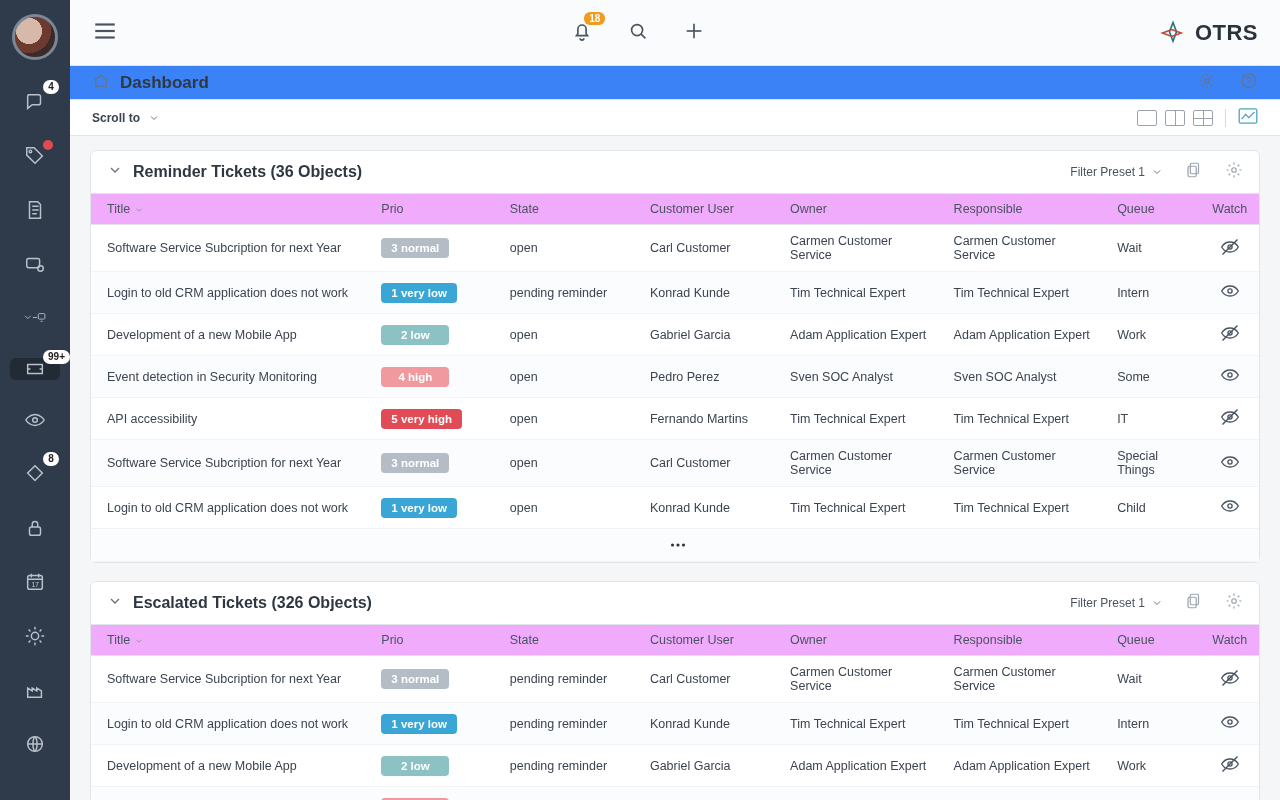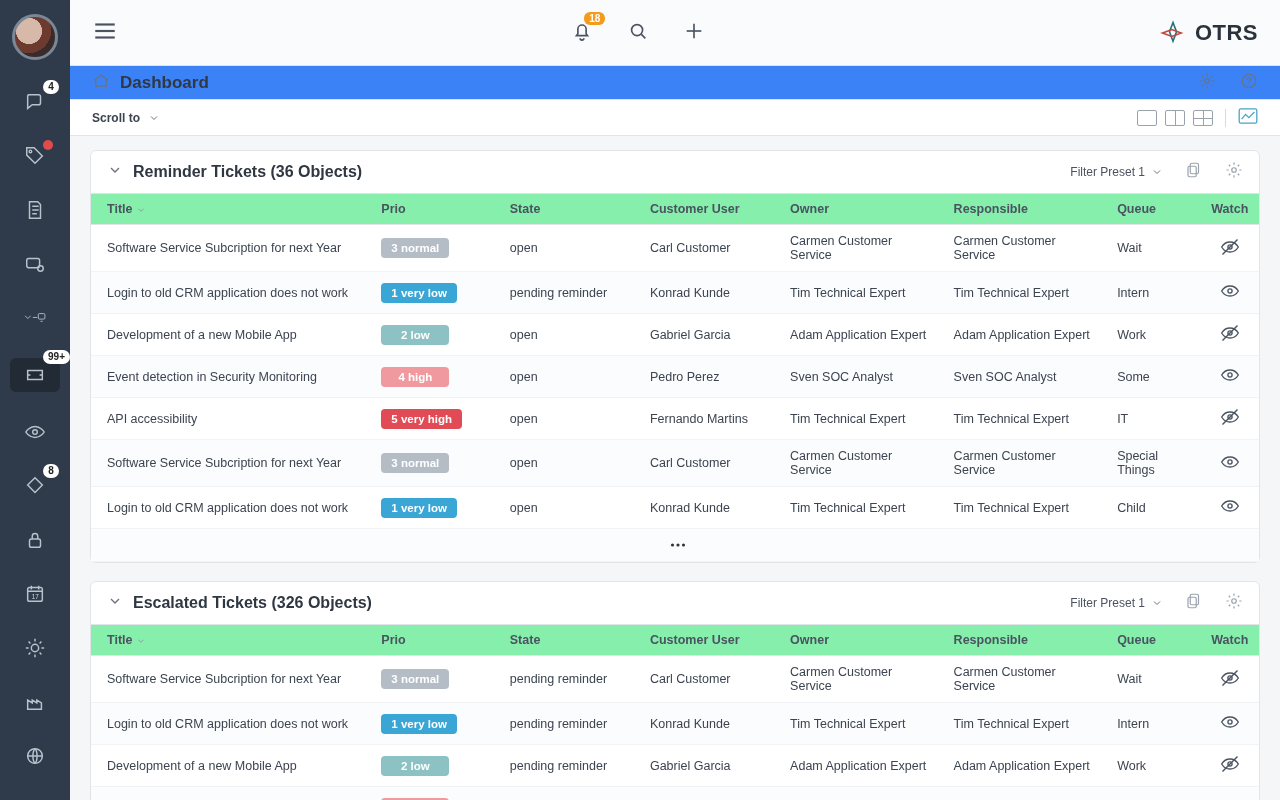--- a/index.html
+++ b/index.html
@@ -26,21 +26,21 @@
     position: relative;
   }
   .avatar{
     width: 46px; height:46px; border-radius:50%;
     background: radial-gradient(circle at 35% 35%, #d7b9a9 0 35%, #6c3a2e 36% 60%, #3a2a2a 60% 100%);
     border: 3px solid #7a8796;
   }
   .sidebar-icons { margin-top: 18px; display:flex; flex-direction:column; gap:26px; align-items:center;}
   .sidebar-icons .sitem { position:relative; width:28px; height:28px; display:flex; align-items:center; justify-content:center; color:#b8c1cc; }
   .sidebar-icons .sitem svg { width:22px; height:22px; stroke:currentColor; fill:none; stroke-width:1.6; }
-  .sitem.on-dark { background:#212a35; border-radius:6px; padding:4px; width:50px; height:34px; }
+  .sitem.on-dark { background:#212a35; border-radius:6px; padding:4px; width:50px; height:22px; }
   .count-badge{
     position:absolute; top:-8px; right:-10px; background:#fff; color:#222; font-size:10px; font-weight:700;
     border-radius:10px; padding:1px 5px; line-height:1.2; min-width:16px; text-align:center;
   }
   .count-badge.red-dot{ background:#e24b4b; color:#fff; padding:0; width:10px; height:10px; min-width:10px; border-radius:50%; right:-4px; top:-2px;}
   .arrow-row{ display:flex; gap:4px; align-items:center; }
   .arrow-row svg{ width:28px; height:20px; }
 
   
   .main { flex:1; display:flex; flex-direction:column; background:var(--main-bg); height:100%; overflow:hidden;}
@@ -78,21 +78,21 @@
   .card-head{ display:flex; align-items:center; padding:10px 16px; gap:10px;}
   .card-head .chev svg{ width:16px; height:16px; stroke:#6b7280; fill:none; stroke-width:2;}
   .card-head .ctitle{ font-size:16px; font-weight:600; color:#2e3742;}
   .card-head .spacer{flex:1;}
   .card-head .preset{ font-size:12px; color:#4a5360; display:flex; align-items:center; gap:6px; cursor:pointer;}
   .card-head .preset svg{ width:12px; height:12px; stroke:#6b7280; fill:none; stroke-width:2;}
   .card-head .htool{ margin-left:12px; color:#9aa3ad;}
   .card-head .htool svg{ width:18px; height:18px; stroke:currentColor; fill:none; stroke-width:1.6;}
 
   table.tix{ width:100%; border-collapse:collapse; font-size:12.5px; color:#3c4450;}
-  table.tix thead th{ background:#86efac; text-align:left; font-weight:700; color:#4a5360; padding:8px 10px; border-top:1px solid var(--border); border-bottom:1px solid var(--border);}
+  table.tix thead th{ background:#f0abfc; text-align:left; font-weight:400; color:#4a5360; padding:8px 10px; border-top:1px solid var(--border); border-bottom:1px solid var(--border);}
   table.tix thead th:first-child{ padding-left:16px;}
   table.tix tbody td{ padding:9px 10px; border-bottom:1px solid #f1f3f6;}
   table.tix tbody td:first-child{ padding-left:16px;}
   table.tix tbody tr:nth-child(even){ background:#fbfcfd;}
   .sort-ind svg{ width:10px; height:10px; stroke:#8a929c; fill:none; stroke-width:2; margin-left:4px; vertical-align:middle;}
 
   .prio{ display:inline-block; min-width:68px; text-align:center; color:#fff; font-size:11.5px; font-weight:600; border-radius:4px; padding:4px 10px;}
 
   .watch-cell{ text-align:center;}
   .watch-cell svg{ width:20px; height:20px; stroke:#4a5360; fill:none; stroke-width:1.6;}

